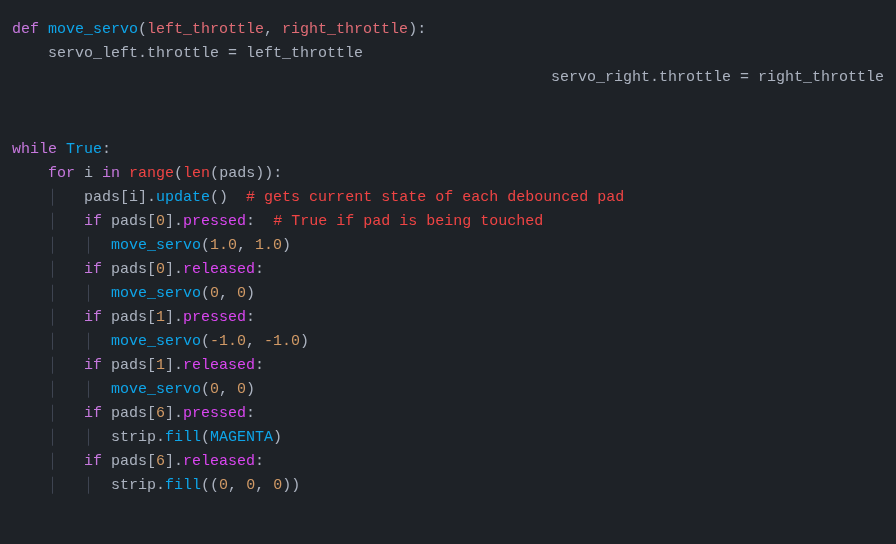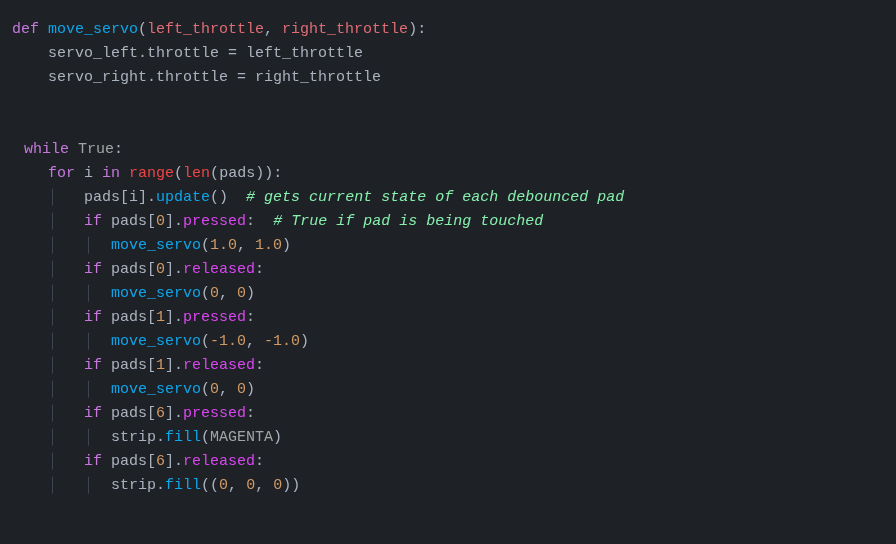--- a/index.html
+++ b/index.html
@@ -24,36 +24,36 @@
       background-color: #1e2227;
       padding: 18px 12px;
     }
 
     
     .kw    { color: #c678dd; }   
     .fn    { color: #0ea5e9; }   
     .param { color: #e06c75; }   
     .plain { color: #abb2bf; }   
     .num   { color: #d19a66; }   
-    .cmt   { color: #86efac; font-style: italic; } 
+    .cmt   { color: #ef4444; } 
     .builtin { color: #ef4444; } 
     .attr  { color: #d946ef; }   
-    .const { color: #a3a3a3; }
+    .const { color: #0ea5e9; }
     .dot   { color: #abb2bf; }
   </style>
 </head>
 <body>
 
 <div id="code-container">
     <div style="display: flex; white-space: pre; min-height: 24px; position: relative; align-items: center;"><span class="kw">def </span><span class="fn">move_servo</span><span class="plain">(</span><span class="param">left_throttle</span><span class="plain">, </span><span class="param">right_throttle</span><span class="plain">):</span></div>
     <div style="display: flex; white-space: pre; min-height: 24px; position: relative; align-items: flex-end;"><span style="color: rgb(62, 68, 81);">    </span><span class="plain">servo_left</span><span class="dot">.</span><span class="plain">throttle </span><span class="plain">= </span><span class="plain">left_throttle</span></div>
-    <div style="display: flex; white-space: pre; min-height: 24px; position: relative; align-items: center;"><span style="color: rgb(62, 68, 81);">    </span><span class="plain">servo_right</span><span class="dot">.</span><span class="plain">throttle </span><span class="plain">= </span><span class="plain">right_throttle</span></div>
+    <div style="display: flex; white-space: pre; min-height: 24px; position: relative; align-items: center; justify-content: flex-end;"><span style="color: rgb(62, 68, 81);">    </span><span class="plain">servo_right</span><span class="dot">.</span><span class="plain">throttle </span><span class="plain">= </span><span class="plain">right_throttle</span></div>
     <div style="display: flex; white-space: pre; min-height: 24px; position: relative; align-items: center;">&nbsp;</div>
     <div style="display: flex; white-space: pre; min-height: 24px; position: relative; align-items: center;">&nbsp;</div>
-    <div style="display: flex; white-space: pre; min-height: 24px; position: relative; align-items: flex-start; margin-left: 12px;"><span class="kw">while </span><span class="const">True</span><span class="plain">:</span></div>
+    <div style="display: flex; white-space: pre; min-height: 24px; position: relative; align-items: flex-start;"><span class="kw">while </span><span class="const">True</span><span class="plain">:</span></div>
     <div style="display: flex; white-space: pre; min-height: 24px; position: relative; align-items: center;"><span style="color: rgb(62, 68, 81);">    </span><span class="kw">for </span><span class="plain">i </span><span class="kw">in </span><span class="builtin">range</span><span class="plain">(</span><span class="builtin">len</span><span class="plain">(</span><span class="plain">pads</span><span class="plain">)):</span></div>
     <div style="display: flex; white-space: pre; min-height: 24px; position: relative; align-items: center;"><span style="color: rgb(62, 68, 81);">    │   </span><span class="plain">pads</span><span class="plain">[</span><span class="plain">i</span><span class="plain">].</span><span class="fn">update</span><span class="plain">()  </span><span class="cmt"># gets current state of each debounced pad</span></div>
     <div style="display: flex; white-space: pre; min-height: 24px; position: relative; align-items: center;"><span style="color: rgb(62, 68, 81);">    │   </span><span class="kw">if </span><span class="plain">pads</span><span class="plain">[</span><span class="num">0</span><span class="plain">].</span><span class="attr">pressed</span><span class="plain">:  </span><span class="cmt"># True if pad is being touched</span></div>
     <div style="display: flex; white-space: pre; min-height: 24px; position: relative; align-items: center;"><span style="color: rgb(62, 68, 81);">    │   │  </span><span class="fn">move_servo</span><span class="plain">(</span><span class="num">1.0</span><span class="plain">, </span><span class="num">1.0</span><span class="plain">)</span></div>
     <div style="display: flex; white-space: pre; min-height: 24px; position: relative; align-items: center;"><span style="color: rgb(62, 68, 81);">    │   </span><span class="kw">if </span><span class="plain">pads</span><span class="plain">[</span><span class="num">0</span><span class="plain">].</span><span class="attr">released</span><span class="plain">:</span></div>
     <div style="display: flex; white-space: pre; min-height: 24px; position: relative; align-items: center;"><span style="color: rgb(62, 68, 81);">    │   │  </span><span class="fn">move_servo</span><span class="plain">(</span><span class="num">0</span><span class="plain">, </span><span class="num">0</span><span class="plain">)</span></div>
     <div style="display: flex; white-space: pre; min-height: 24px; position: relative; align-items: center;"><span style="color: rgb(62, 68, 81);">    │   </span><span class="kw">if </span><span class="plain">pads</span><span class="plain">[</span><span class="num">1</span><span class="plain">].</span><span class="attr">pressed</span><span class="plain">:</span></div>
     <div style="display: flex; white-space: pre; min-height: 24px; position: relative; align-items: center;"><span style="color: rgb(62, 68, 81);">    │   │  </span><span class="fn">move_servo</span><span class="plain">(</span><span class="num">-1.0</span><span class="plain">, </span><span class="num">-1.0</span><span class="plain">)</span></div>
     <div style="display: flex; white-space: pre; min-height: 24px; position: relative; align-items: center;"><span style="color: rgb(62, 68, 81);">    │   </span><span class="kw">if </span><span class="plain">pads</span><span class="plain">[</span><span class="num">1</span><span class="plain">].</span><span class="attr">released</span><span class="plain">:</span></div>
     <div style="display: flex; white-space: pre; min-height: 24px; position: relative; align-items: center;"><span style="color: rgb(62, 68, 81);">    │   │  </span><span class="fn">move_servo</span><span class="plain">(</span><span class="num">0</span><span class="plain">, </span><span class="num">0</span><span class="plain">)</span></div>

